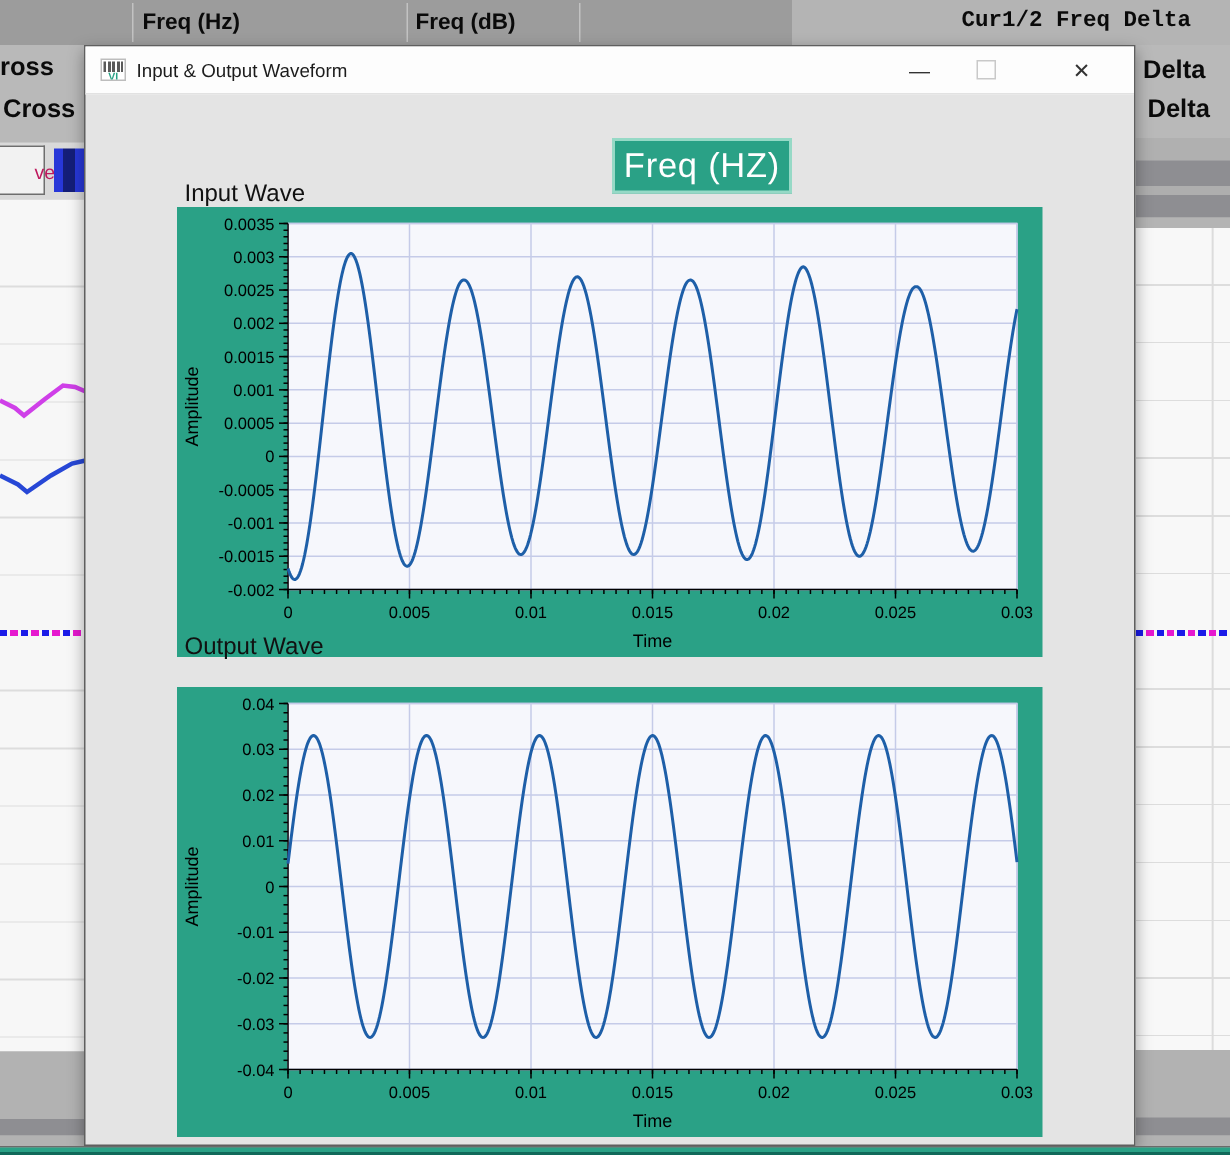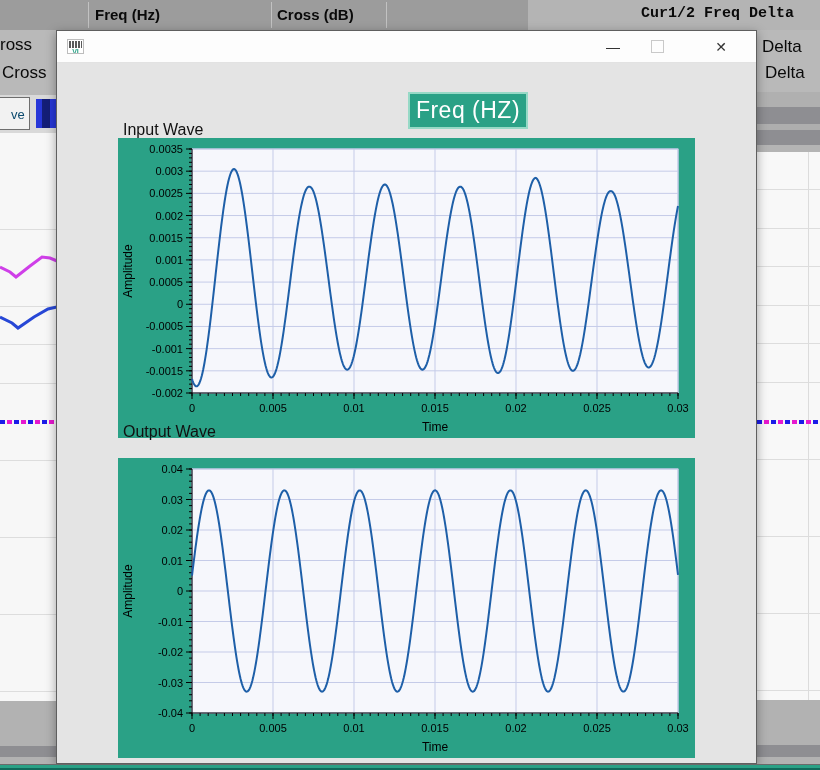--- a/index.html
+++ b/index.html
@@ -10,25 +10,25 @@
     -webkit-font-smoothing:antialiased;
   }
   .abs{position:absolute;}
 
   
   .bg-header-band{left:0;top:0;width:528px;height:30px;background:#9c9c9c;}
   .bg-header-div{top:2px;width:1px;height:26px;background:#c2c2c2;}
   .bg-header-label{top:0;height:30px;line-height:30px;font-weight:bold;font-size:15px;color:#0a0a0a;}
   .bg-curdelta{right:26px;top:5px;font-weight:bold;font-size:15px;color:#0a0a0a;font-family:Liberation Mono, monospace;}
   .bg-left-strip{left:0;top:30px;width:56px;height:65px;background:#b9b9b9;}
-  .bg-row-label{font-weight:normal;font-size:17px;color:#0a0a0a;}
+  .bg-row-label{font-weight:bold;font-size:17px;color:#0a0a0a;}
   .bg-right-strip{left:757px;top:30px;width:63px;height:62px;background:#b9b9b9;}
   .bg-partial-row{left:0;top:95px;width:56px;height:38px;background:#d9d9d9;}
   .bg-wave-btn{left:0;top:97px;width:30px;height:33px;background:#f2f2f2;border:1px solid #6e6e6e;border-left:none;
-               font-size:13px;color:#0c4a6e;line-height:33px;padding-left:11px;box-sizing:border-box;}
+               font-size:13px;color:#be185d;line-height:33px;padding-left:23px;box-sizing:border-box;}
   .bg-blue-box{left:36px;top:99px;width:21px;height:29px;
                background:linear-gradient(90deg,#2737d8 0 6px,#141e78 6px 14px,#2737d8 14px 21px);}
   .bg-left-plot{left:0;top:133px;width:57px;height:568px;background:#f7f7f7;
       background-image:repeating-linear-gradient(180deg,transparent 0 37.5px,#dddddd 37.5px 38.5px);
       background-position:0 20px;}
   .bg-right-bands div{position:absolute;left:757px;width:63px;}
   .bg-right-plot{left:757px;top:152px;width:63px;height:548px;background:#f8f8f8;
       background-image:
         repeating-linear-gradient(90deg,transparent 0 44px,#dcdcdc 44px 45px),
         repeating-linear-gradient(180deg,transparent 0 37.5px,#dddddd 37.5px 38.5px);
@@ -76,21 +76,21 @@
 </head>
 <body>
 
 <div id="screen">
 
   <div class="abs bg-header-band"></div>
   <div class="abs bg-header-div" style="left:88px;"></div>
   <div class="abs bg-header-div" style="left:271px;"></div>
   <div class="abs bg-header-div" style="left:386px;"></div>
   <span class="abs bg-header-label" style="left:95px;">Freq (Hz)</span>
-  <span class="abs bg-header-label" style="left:277px;">Cross (dB)</span>
+  <span class="abs bg-header-label" style="left:277px;">Freq (dB)</span>
   <span class="abs bg-curdelta">Cur1/2 Freq Delta</span>
 
   <div class="abs bg-left-strip"></div>
   <span class="abs bg-row-label" style="left:0;top:35px;">ross</span>
   <span class="abs bg-row-label" style="left:2px;top:63px;">Cross</span>
 
   <div class="abs bg-right-strip"></div>
   <span class="abs bg-row-label" style="left:762px;top:37px;">Delta</span>
   <span class="abs bg-row-label" style="left:765px;top:63px;">Delta</span>
 
@@ -124,20 +124,21 @@
   <div class="abs bg-bottom-band-b"></div>
   <div class="abs bg-bottom-band-c"></div>
 
   <div class="abs bottom-dark-line"></div>
   <div class="abs bottom-teal"></div>
 
   <div class="abs dialog">
 
     <div class="abs titlebar">
       <div class="abs title-icon"><span class="ico-top"></span>VI</div>
+      <span class="abs title-text">Input &amp; Output Waveform</span>
       <span class="abs winbtn winbtn-min">—</span>
       <span class="abs winbtn winbtn-max"></span>
       <span class="abs winbtn winbtn-close">✕</span>
     </div>
 
     <div class="abs freq-label" style="background: rgb(42, 161, 134);">Freq (HZ)</div>
 
     <span class="abs chart-caption" style="left:66px;top:90px;">Input Wave</span>
     <div class="abs chart-panel" style="left: 61px; top: 107px; background: rgb(42, 161, 134);">
       <svg class="chart-svg">

